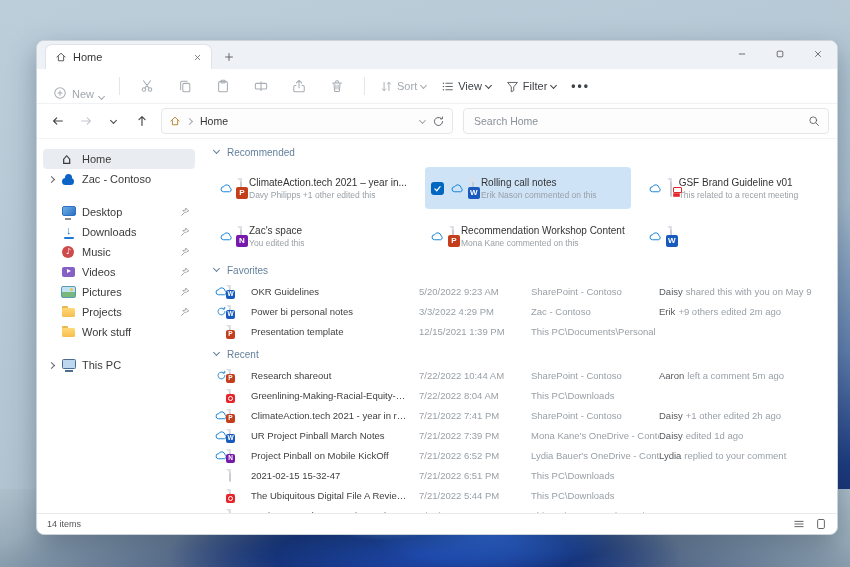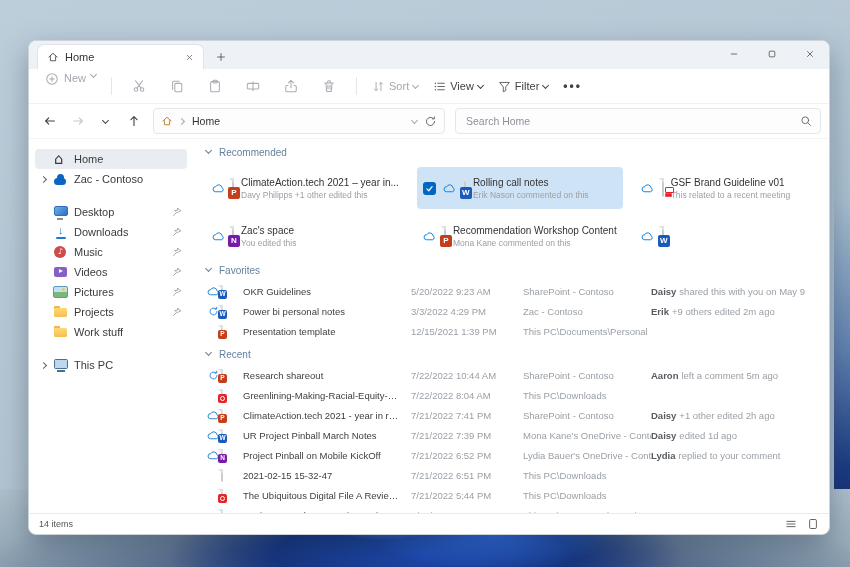--- a/index.html
+++ b/index.html
@@ -12,35 +12,35 @@
   .wp-bottom{position:absolute;left:0;right:0;bottom:0;height:78px;
     background:
       radial-gradient(ellipse 110px 40px at 45% 35%, #6aa3f2 0%, rgba(106,163,242,0) 60%),
       radial-gradient(ellipse 190px 60px at 58% 55%, #2f6ade 0%, rgba(47,106,222,0) 65%),
       radial-gradient(ellipse 330px 85px at 50% 85%, #1d48ad 0%, #16357f 45%, rgba(22,53,127,0) 78%),
       radial-gradient(ellipse 520px 120px at 50% 115%, #0e2257 0%, rgba(14,34,87,0) 86%),
       linear-gradient(#aebfcb,#8da2b1);}
   .wp-right{position:absolute;right:0;top:0;bottom:0;width:16px;
     background:linear-gradient(#b9cad6 0%,#a9bfd0 35%,#5f7fae 62%,#1d3b82 82%,#0e2257 100%);}
   
-  .window{position:absolute;left:28px;top:40px;width:800px;height:493px;background:#fff;
+  .window{position:absolute;left:36px;top:40px;width:800px;height:493px;background:#fff;
     border:1px solid #ccd3d9;border-radius:8px;box-shadow:0 10px 28px rgba(20,40,60,.35);
     display:flex;flex-direction:column;overflow:hidden}
   
   .tabstrip{height:28px;background:#eef1f5;display:flex;align-items:flex-end;padding-left:8px;flex:0 0 28px}
   .tab{width:150px;height:24px;background:#fff;border:1px solid #e0e4e8;border-bottom:none;
     border-radius:7px 7px 0 0;display:flex;align-items:center;gap:6px;padding:0 6px 0 9px;font-size:11px;color:#333}
   .tab-label{flex:1;overflow:hidden;white-space:nowrap}
   .tbtn{width:16px;height:16px;display:flex;align-items:center;justify-content:center;border-radius:3px}
   .newtab{width:22px;height:20px;margin:0 0 2px 6px;display:flex;align-items:center;justify-content:center;border-radius:4px}
   .win-controls{margin-left:auto;display:flex;align-self:flex-start;height:26px}
   .wc{width:38px;height:26px;display:flex;align-items:center;justify-content:center}
   
   .toolbar{height:34px;flex:0 0 34px;display:flex;align-items:center;padding:0 10px;background:#fff;border-bottom:1px solid #eff1f4}
-  .tb-new{display:flex;align-items:flex-start;gap:5px;color:#a2a7ad;font-size:11px;padding:0 6px;height:28px;border-radius:4px}
+  .tb-new{display:flex;align-items:flex-end;gap:5px;color:#a2a7ad;font-size:11px;padding:0 6px;height:28px;border-radius:4px}
   .tb-sep{width:1px;height:18px;background:#e4e7ea;margin:0 8px}
   .tb-ic{width:38px;height:28px;display:flex;align-items:center;justify-content:center;border-radius:4px}
   .tb-group{display:flex;align-items:center;gap:4px;font-size:11px;height:28px;padding:0 7px;border-radius:4px}
   .dim{color:#a2a7ad}.dark{color:#3f4347}
   .chev-d{width:6px;height:6px;position:relative;display:inline-block}
   .chev-d::before{content:"";position:absolute;left:0;top:0;width:4px;height:4px;border-right:1px solid currentColor;border-bottom:1px solid currentColor;transform:rotate(45deg)}
   .chev-r{width:7px;height:8px;position:relative;display:inline-block}
   .chev-r::before{content:"";position:absolute;left:0;top:2px;width:4px;height:4px;border-right:1px solid currentColor;border-bottom:1px solid currentColor;transform:rotate(-45deg)}
   .dots{letter-spacing:2px;font-size:12px;color:#3f4347;font-weight:bold}
   
@@ -115,21 +115,21 @@
   .card-texts{min-width:0}
   .card-title{font-size:10px;color:#333;white-space:nowrap;overflow:hidden;text-overflow:ellipsis}
   .card-sub{font-size:8.5px;color:#9aa0a6;white-space:nowrap;overflow:hidden;margin-top:2px}
   .stat{width:14px;flex:0 0 14px;display:flex;align-items:center;justify-content:center}
   
   .frow{display:grid;grid-template-columns:16px 22px 168px 112px 128px 1fr;align-items:center;height:20px;font-size:9.5px}
   .frow .stat{width:16px}
   .f-name{color:#3e3e3e;white-space:nowrap;overflow:hidden;text-overflow:ellipsis;padding-right:8px}
   .f-date,.f-loc{color:#9aa0a6;white-space:nowrap;overflow:hidden;padding-right:6px}
   .f-act{color:#9aa0a6;white-space:nowrap;overflow:hidden}
-  .f-actor{color:#575b5f;font-weight:bold;margin-right:3px}
+  .f-actor{color:#575b5f;font-weight:normal;margin-right:3px}
   
   .statusbar{height:20px;flex:0 0 20px;border-top:1px solid #e8eaec;display:flex;align-items:center;padding:0 10px;font-size:9px;color:#555}
   .sb-views{margin-left:auto;display:flex;gap:10px}
   svg{display:block}
 </style>
 </head>
 <body>
 
 <div>
   <div class="wp-right"></div>

